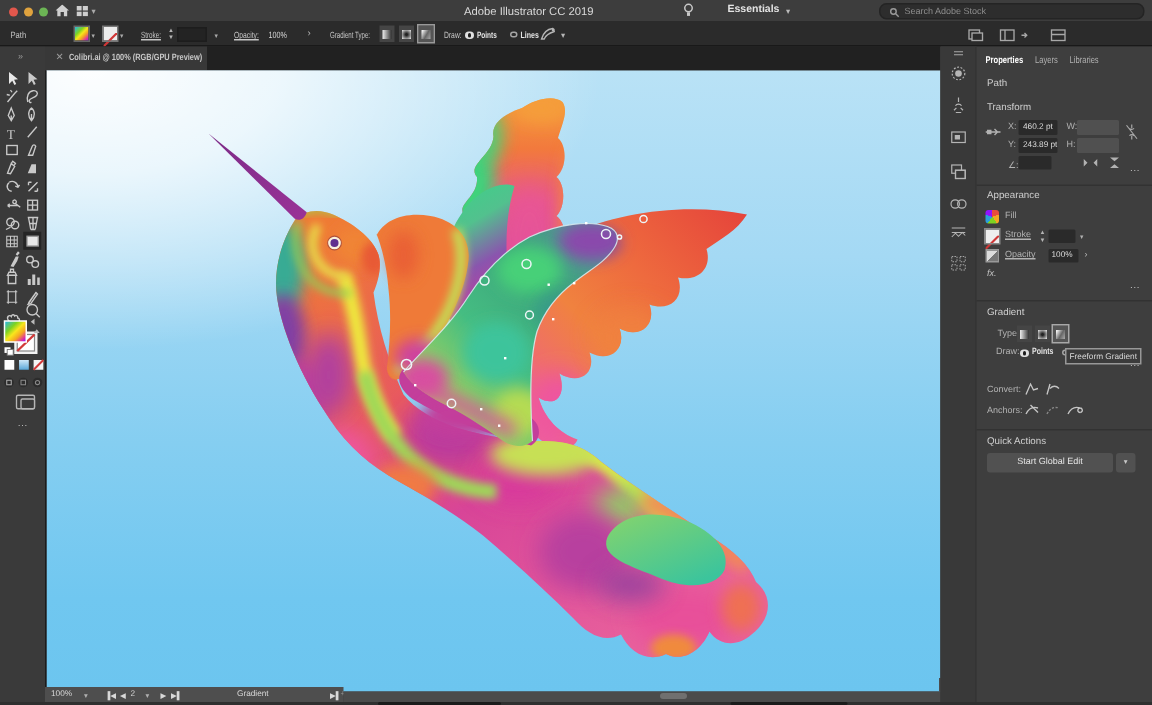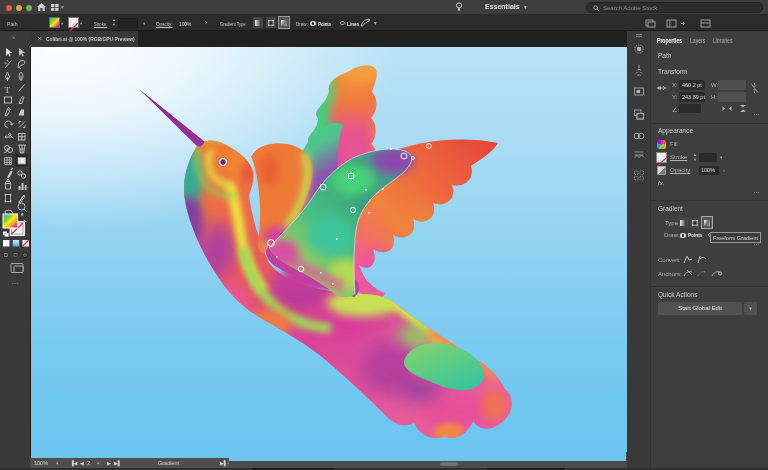--- a/index.html
+++ b/index.html
@@ -46,20 +46,21 @@
     <svg class="abs" style="left:37px;top:3px" width="9" height="8" viewBox="0 0 9 8">
         <path d="M4.5 0L9 4H7.8V8H5.6V5H3.4V8H1.2V4H0Z" fill="#d0d0d0"></path>
       </svg>
     <svg class="abs" style="left:51px;top:4px" width="8" height="7" viewBox="0 0 8 7">
         <rect width="3.4" height="3" fill="#cfcfcf"></rect>
         <rect x="4.2" width="3.4" height="3" fill="#cfcfcf"></rect>
         <rect y="3.8" width="3.4" height="3" fill="#cfcfcf"></rect>
         <rect x="4.2" y="3.8" width="3.4" height="3" fill="#cfcfcf"></rect>
       </svg>
     <span class="abs" style="left:61px;top:3.5px;color:#aaa;font-size:5.5px;">▾</span>
+    <div id="title">Adobe Illustrator CC 2019</div>
     <svg class="abs" style="left:455px;top:2px" width="8" height="10" viewBox="0 0 8 10">
         <circle cx="4" cy="3.4" r="2.5" fill="none" stroke="#c8c8c8" stroke-width="1"></circle>
         <rect x="3" y="6.2" width="2" height="2.4" fill="#c8c8c8"></rect>
       </svg>
     <span class="abs" style="left:485px;top:3px;color:#e4e4e4;font-size:7px;font-weight:bold;">Essentials</span>
     <span class="abs" style="left:524px;top:3.5px;color:#bbb;font-size:5.5px;">▾</span>
     <div class="abs" style="left:586px;top:1.5px;width:177px;height:11px;background:#2d2d2d;border:1px solid #242424;border-radius:5px;">
       <svg class="abs" style="left:6px;top:2px" width="7" height="7" viewBox="0 0 8 8">
           <circle cx="3" cy="3" r="2.1" fill="none" stroke="#9a9a9a" stroke-width="1.1"></circle>
           <line x1="4.7" y1="4.7" x2="7" y2="7" stroke="#9a9a9a" stroke-width="1.1"></line>

